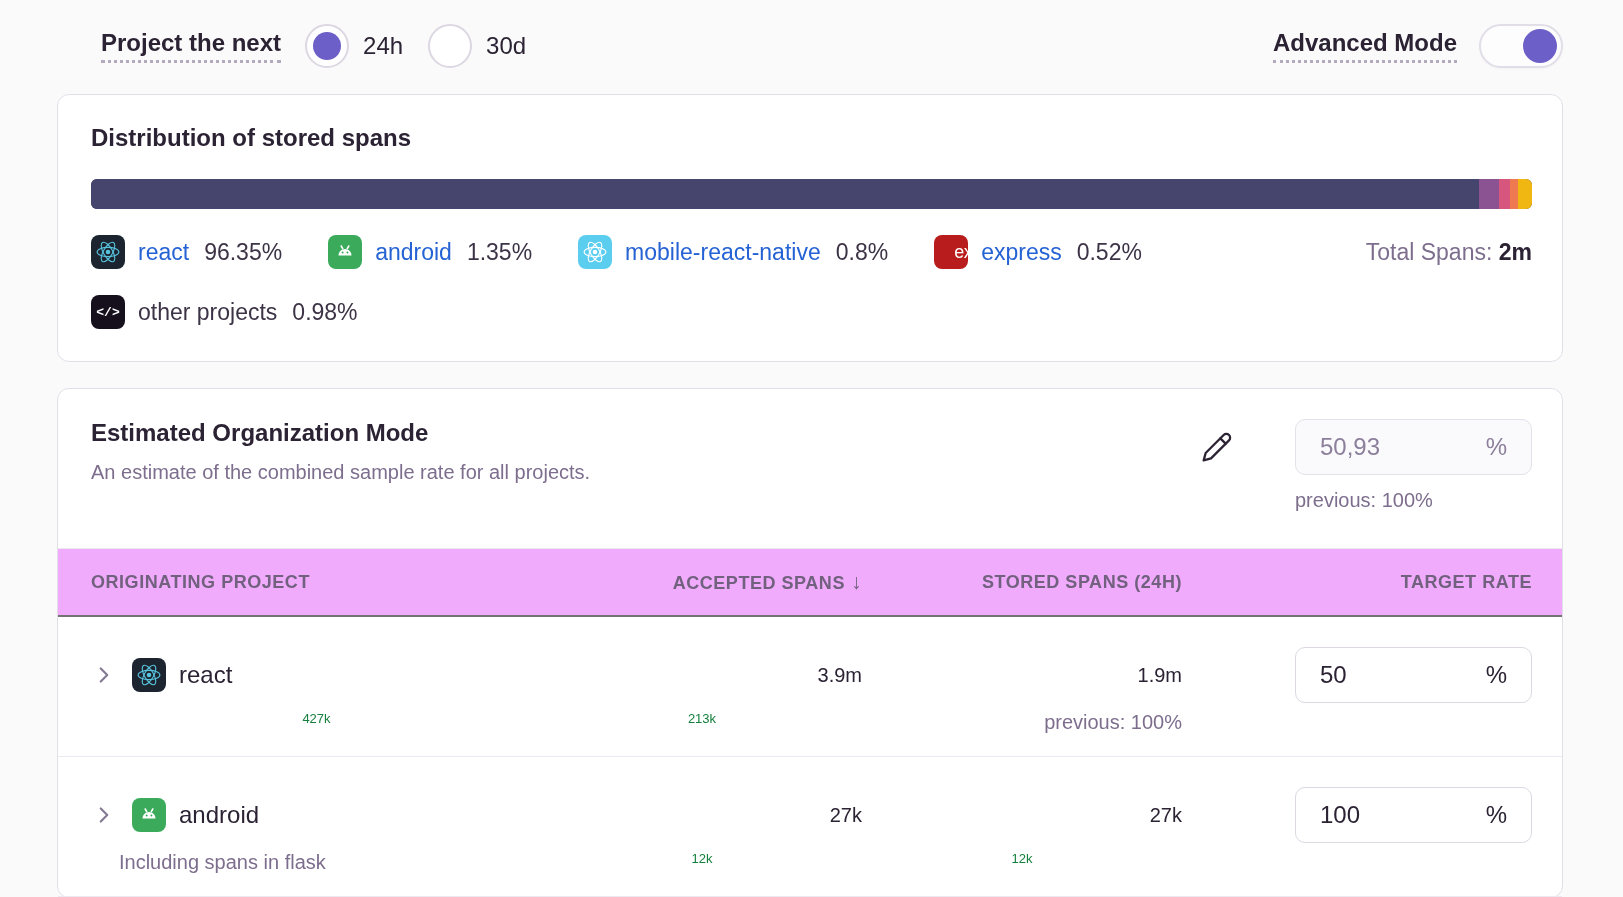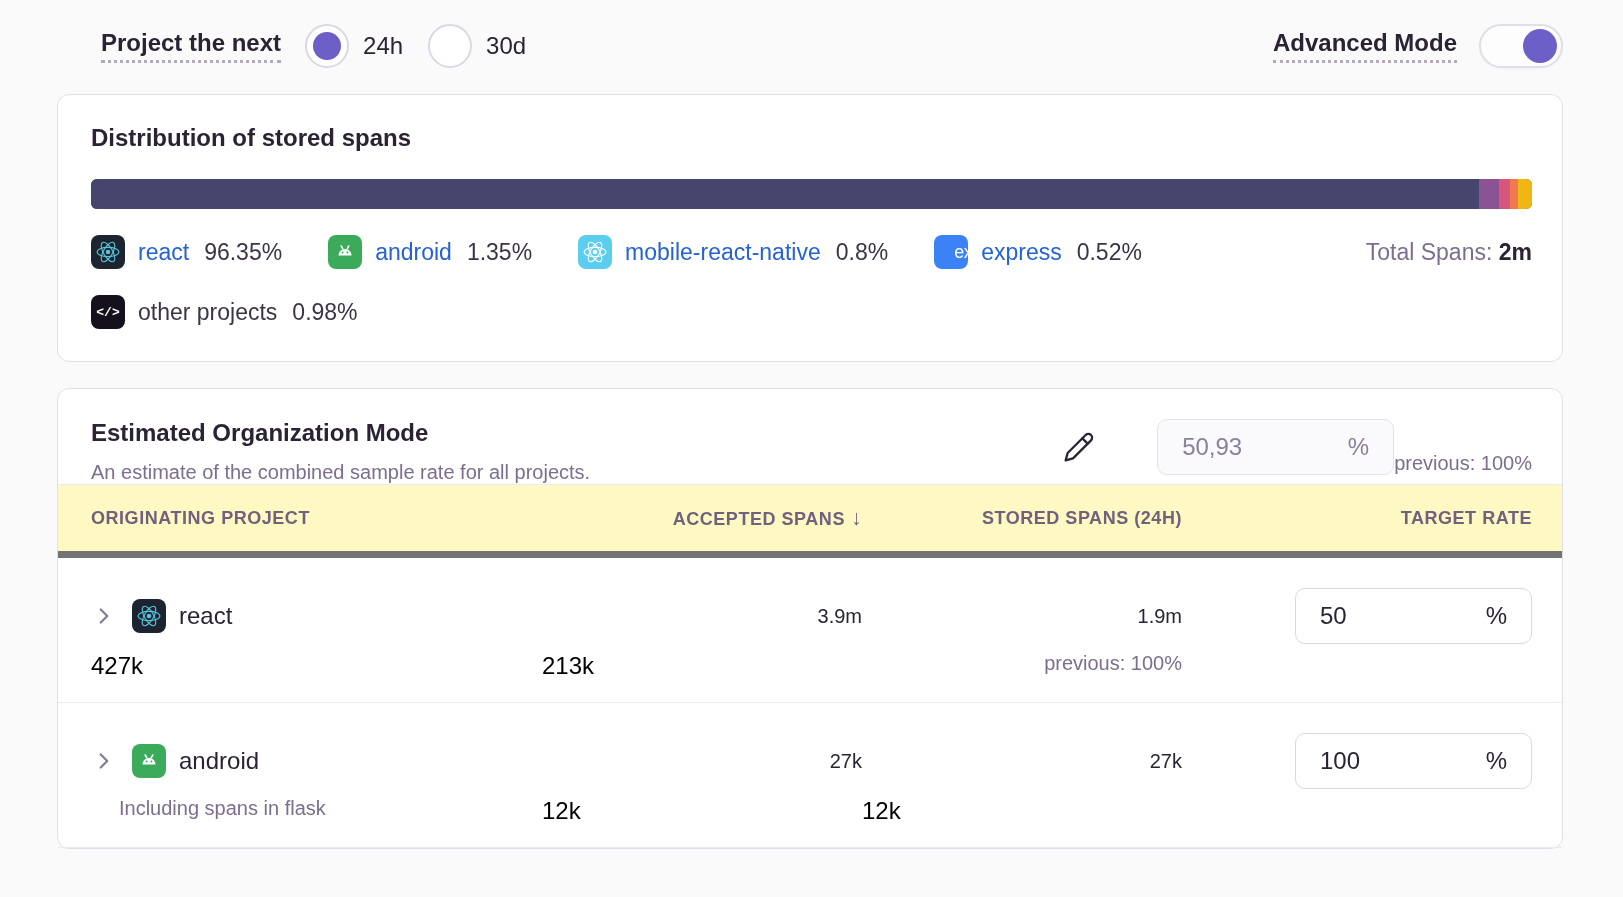--- a/index.html
+++ b/index.html
@@ -58,61 +58,61 @@
   .total-value { color:#2b2233; font-weight:700; }
   
   .pticon {
     width:34px; height:34px; border-radius:8px; flex:0 0 auto;
     display:flex; align-items:center; justify-content:center;
   }
   .pticon svg { display:block; }
   .pt-react-dark { background:#1c2430; }
   .pt-react-light { background:#5bcdef; }
   .pt-android { background:#3bab5b; }
-  .pt-express { background:#3b82f6; color:#fff; font-size:18px; letter-spacing:-0.5px;padding-left:24px; }
+  .pt-express { background:#b91c1c; color:#fff; font-size:18px; letter-spacing:-0.5px;padding-left:24px; }
   .pt-code { background:#16101c; color:#fff; font-size:13px; font-weight:700; font-family:"Liberation Mono", monospace; }
   
   .rate-card { padding:0 0 0 0; }
   .rate-head { display:flex; padding:30px 30px 0 33px; }
   .rate-desc { margin-top:14px; font-size:20px; color:#7d6e8e; }
   .rate-right { margin-left:auto; display:flex; align-items:flex-start; }
   .pencil-btn { margin-top:12px; margin-right:62px; cursor:pointer; background:none; border:none; }
-  .rate-input-col { display:flex; flex-direction:row; align-items:flex-end; }
+  .rate-input-col { display:flex; flex-direction:column; }
   .pct-input {
     width:237px; height:56px; border-radius:10px; border:1px solid #dcd7e1;
     display:flex; align-items:center; justify-content:space-between;
     padding:0 24px; font-size:24px; background:#fff;
   }
   .pct-input.dim { background:#fafafc; border-color:#e5e1ea; color:#8c7f9b; }
   .pct-input.dim .pct-unit { color:#8c7f9b; }
   .pct-value { }
   .pct-unit { color:#2b2233; }
   .previous { margin-top:14px; font-size:20px; color:#7d6e8e; }
   
   .tbl-grid { display:grid; grid-template-columns:1fr 320px 320px 350px; align-items:center; }
   .thead {
-    background:#fef9c3;
-    border-top:1px solid #eceaf0; border-bottom:7px solid #737373;
+    margin-top:36px; background:#f0abfc;
+    border-top:1px solid #eceaf0; border-bottom:2px solid #737373;
     padding:21px 30px 21px 33px;
   }
   .th {
     font-size:18px; font-weight:700; color:#71617e; letter-spacing:0.03em;
     text-align:right; white-space:nowrap;
   }
   .th.first { text-align:left; }
   .sort-arrow { font-size:21px; font-weight:400; margin-left:6px; color:#71617e; }
   .trow { padding:30px 30px 22px 33px; border-bottom:1px solid #eceaf0; }
   .name-cell { display:flex; align-items:center; gap:13px; }
   .chev-btn { background:none; border:none; cursor:pointer; display:flex; padding:0; margin-right:2px; }
   .proj-name { font-size:24px; color:#2b2233; }
   .num { font-size:20px; color:#2b2233; text-align:right; }
   .rate-cell { display:flex; justify-content:flex-end; }
   .subline { margin-top:8px; align-items:start; }
   .sub-desc { font-size:20px; color:#7d6e8e; padding-left:28px; }
-  .sub-num { font-size:24px; color:#000000; text-align:left; }
+  .sub-num { font-size:13px; color:#15803d; text-align:center; }
   .sub-prev { font-size:20px; color:#7d6e8e; text-align:right; }
 </style>
 </head>
 <body>
 
 <div class="page">
 
   <div class="topbar">
     <span class="tip-label">Project the next</span>
     <div class="radio-group">

